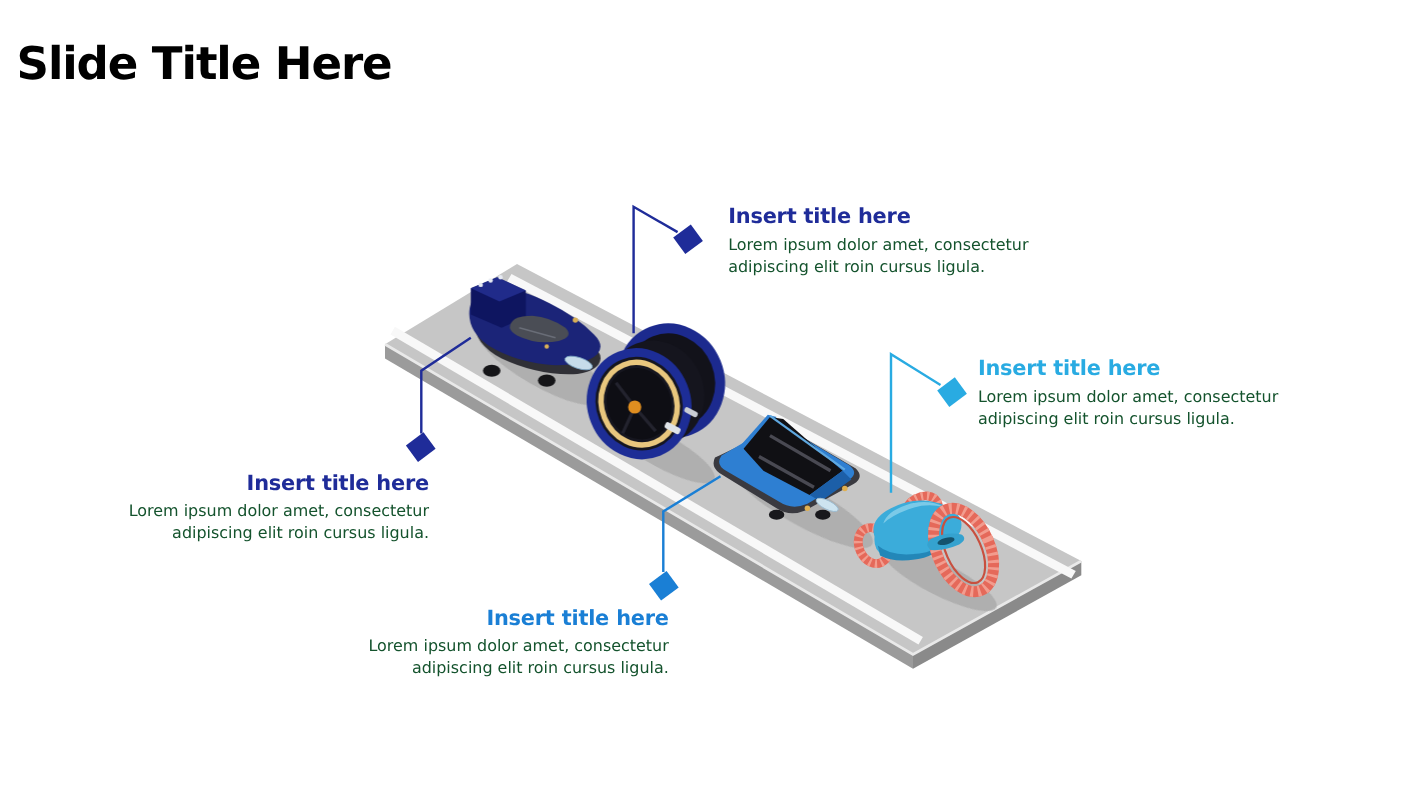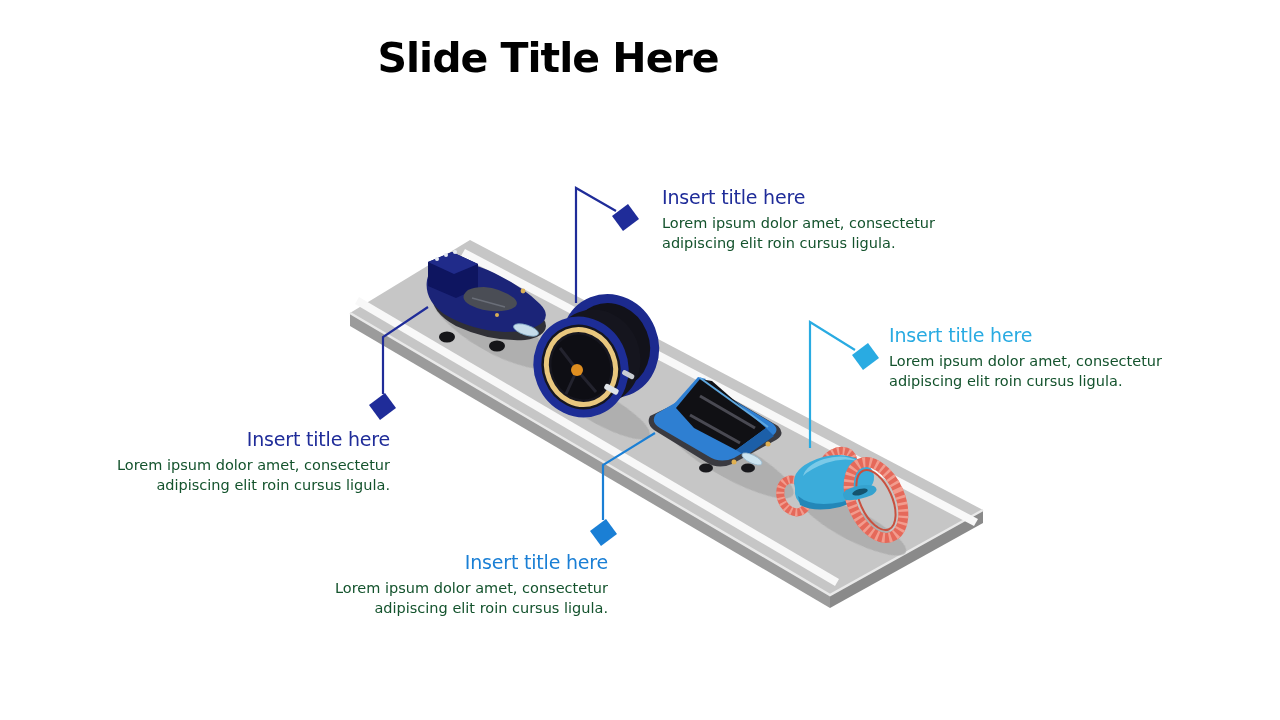--- a/index.html
+++ b/index.html
@@ -1,22 +1,22 @@
 <!DOCTYPE html>
 <html><head>
 <meta charset="utf-8">
 <style>
   html,body{margin:0;padding:0;background:#fff;}
   .slide{position:relative;width:1280px;height:720px;background:#fff;overflow:hidden;
          font-family:"DejaVu Sans","Liberation Sans",sans-serif;}
-  .slide-title{position:absolute;top:34px;left:0;width:1096px;text-align:center;
+  .slide-title{position:absolute;top:34px;left:15px;width:1096px;
                font-size:41px;font-weight:bold;letter-spacing:-1px;color:#000;margin:0;}
   .illustration{position:absolute;left:0;top:0;width:1280px;height:720px;}
   .callout{position:absolute;}
-  .callout .c-title{font-size:19px;font-weight:normal;letter-spacing:-0.2px;
+  .callout .c-title{font-size:19px;font-weight:bold;letter-spacing:-0.2px;
                     margin:0 0 6px 0;line-height:22px;white-space:nowrap;}
   .callout .c-body{font-size:14.5px;line-height:19.5px;color:#14532d;white-space:nowrap;}
   .align-left{text-align:left;}
   .align-right{text-align:right;}
   #co-top{left:662px;top:186px;}
   #co-right{left:889px;top:324px;}
   #co-left{right:890px;top:428px;}
   #co-bottom{right:672px;top:551px;}
 </style>
 </head>

